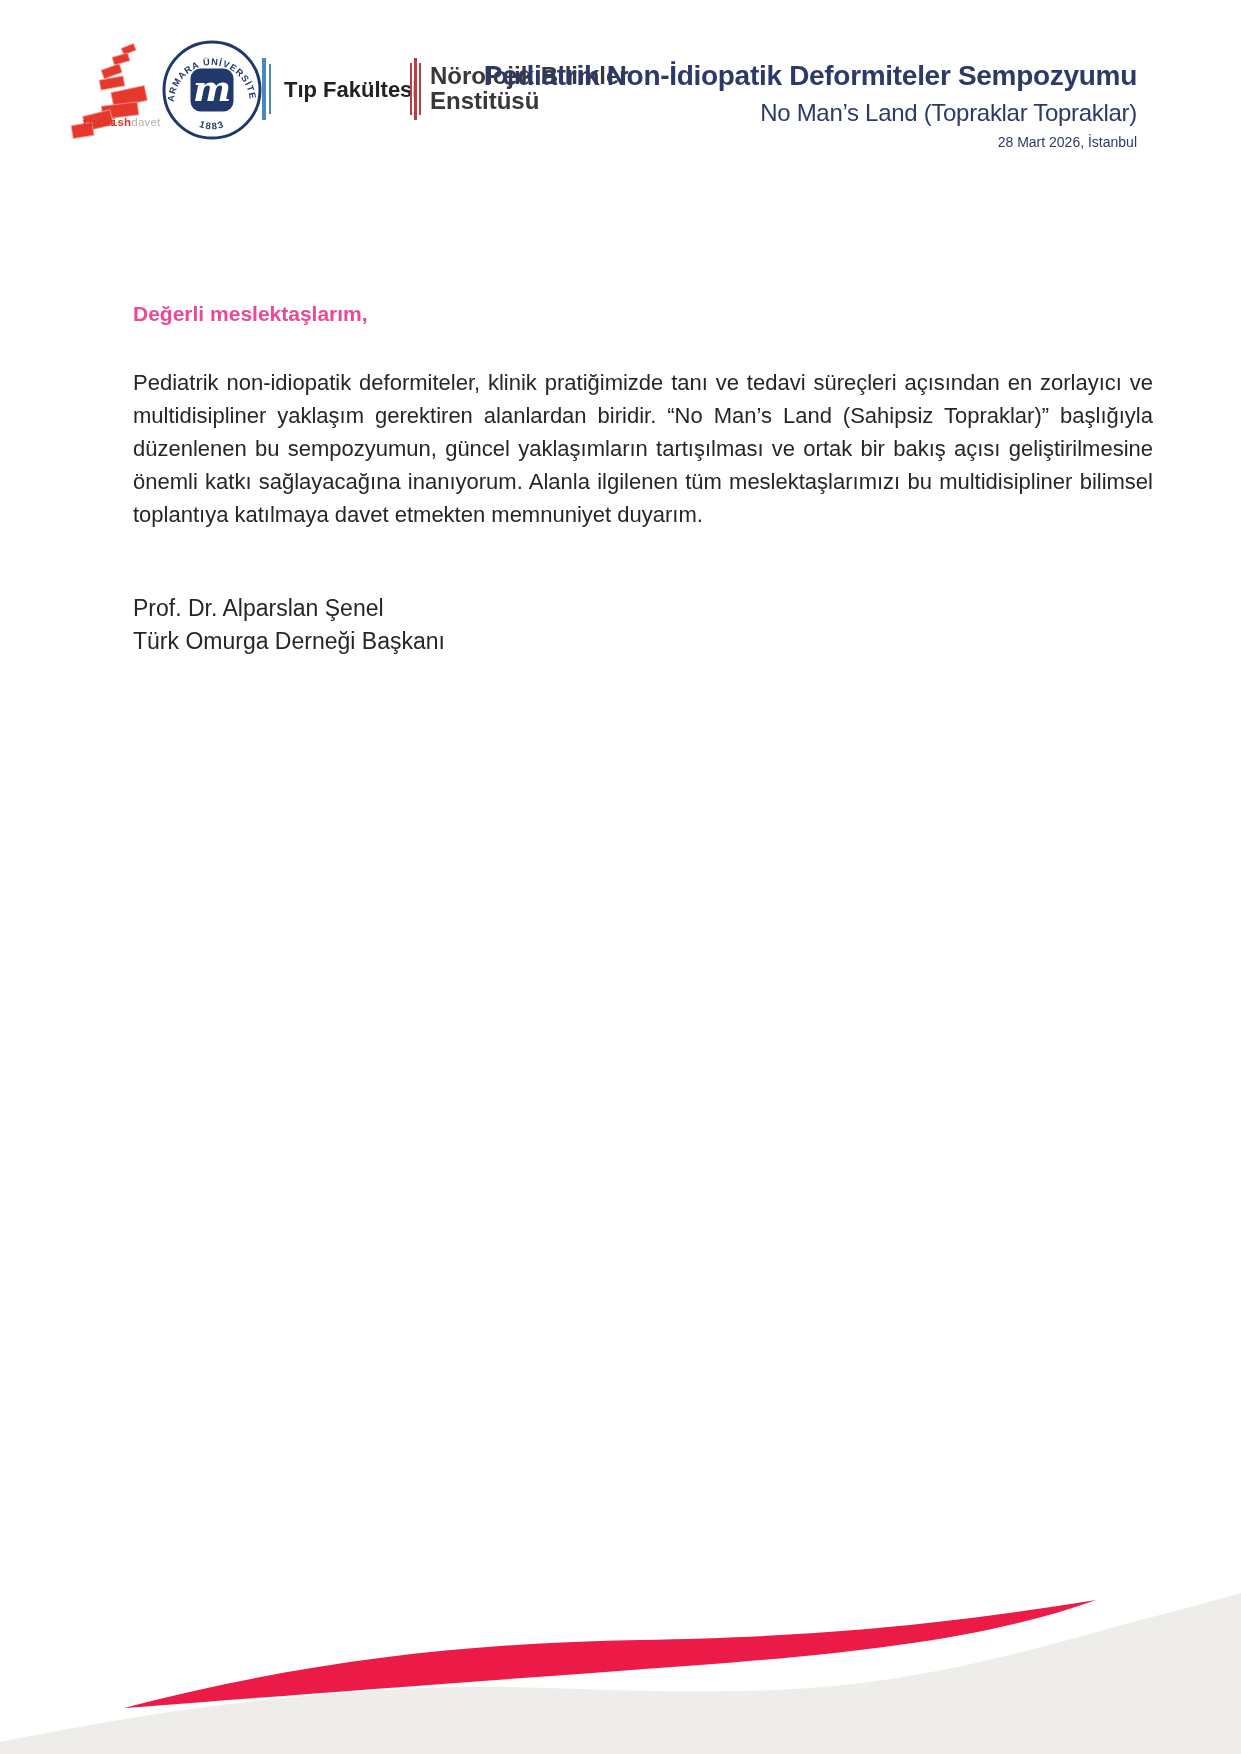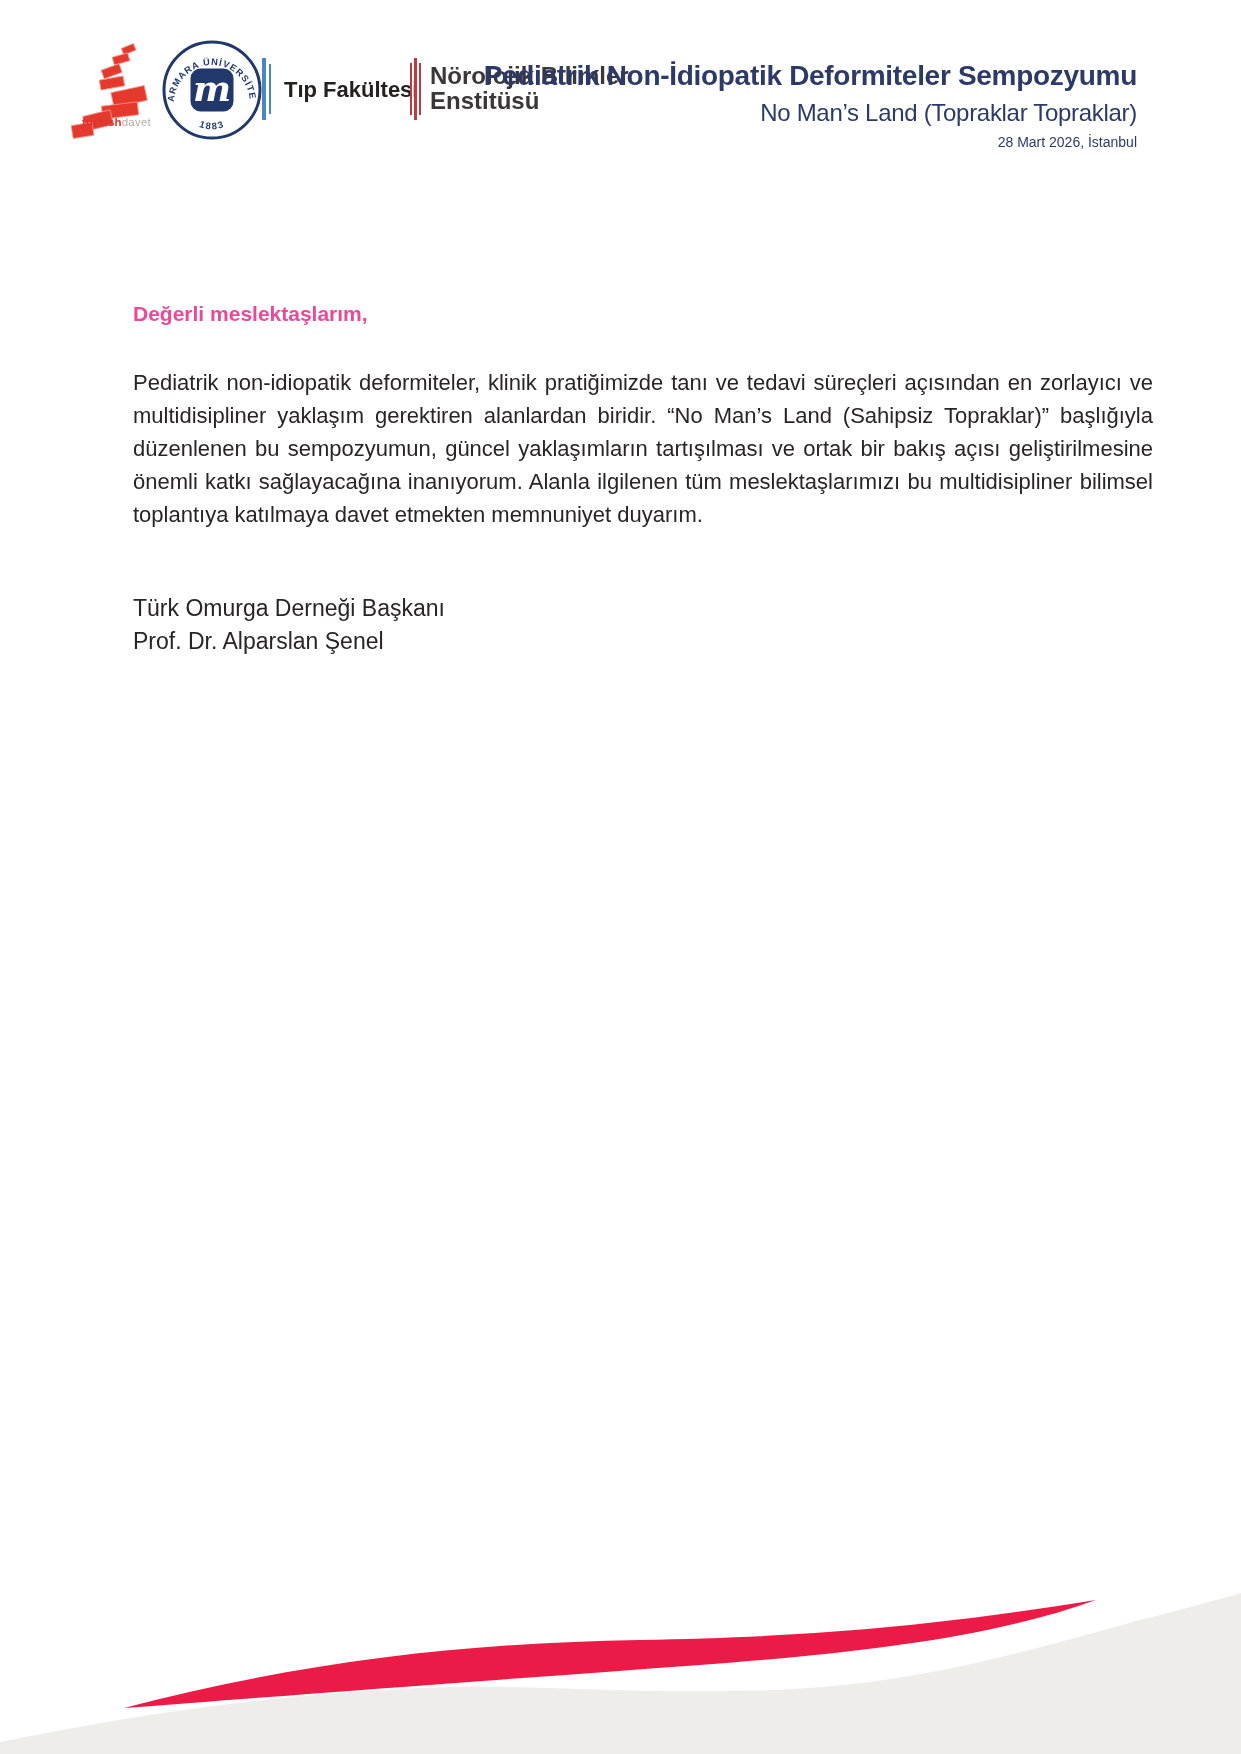--- a/index.html
+++ b/index.html
@@ -13,21 +13,21 @@
     overflow: hidden;
     margin: 0 auto;
   }
 
   
   .logo-spine { position: absolute; left: 56px; top: 40px; width: 150px; height: 100px; }
   .spine-wordmark {
     position: absolute; left: 26px; top: 76px;
     font-size: 11.5px; letter-spacing: 0.2px; white-space: nowrap;
   }
-  .spine-wordmark .w-red-bold { color: #d8372d; font-weight: bold; }
+  .spine-wordmark .w-red-bold { color: #d8372d; font-weight: bold; font-family: Liberation Mono, monospace; }
   .spine-wordmark .w-red { color: #d8372d; font-weight: bold; }
   .spine-wordmark .w-gray { color: #b4aea8; }
 
   .logo-marmara { position: absolute; left: 162px; top: 40px; width: 100px; height: 100px; }
 
   .divider-blue {
     position: absolute; left: 262px; top: 58px; height: 62px;
     display: flex; gap: 3px; align-items: center;
   }
   .divider-blue i { display: block; background: #4a86c0; }
@@ -140,22 +140,22 @@
     <div class="title-main">Pediatrik Non-İdiopatik Deformiteler Sempozyumu</div>
     <div class="title-sub">No Man’s Land  (Topraklar Topraklar)</div>
     <div class="title-date">28 Mart 2026, İstanbul</div>
   </div>
 
   <div class="greeting">Değerli meslektaşlarım,</div>
 
   <div class="letter-body">Pediatrik non-idiopatik deformiteler, klinik pratiğimizde tanı ve tedavi süreçleri açısından en zorlayıcı ve multidisipliner yaklaşım gerektiren alanlardan biridir. “No Man’s Land (Sahipsiz Topraklar)” başlığıyla düzenlenen bu sempozyumun, güncel yaklaşımların tartışılması ve ortak bir bakış açısı geliştirilmesine önemli katkı sağlayacağına inanıyorum. Alanla ilgilenen tüm meslektaşlarımızı bu multidisipliner bilimsel toplantıya katılmaya davet etmekten memnuniyet duyarım.</div>
 
   <div class="signature">
+    <div>Prof. Dr. Alparslan Şenel</div>
     <div>Türk Omurga Derneği Başkanı</div>
-    <div>Prof. Dr. Alparslan Şenel</div>
   </div>
 
   <svg class="waves" viewBox="0 0 1241 304">
     <path d="M0,304 L0,292 C120,268 240,248 400,239 C520,232 580,243 740,241 C880,239 980,214 1090,184 C1150,167 1200,155 1241,143 L1241,304 Z" fill="#eeedea"></path>
     <path d="M124,258 C300,212 460,193 640,190 C830,187 960,172 1096,150 C990,188 860,203 700,215 C480,231 280,246 124,258 Z" fill="#ec1a46"></path>
   </svg>
 
 </div>
 
 </body></html>

